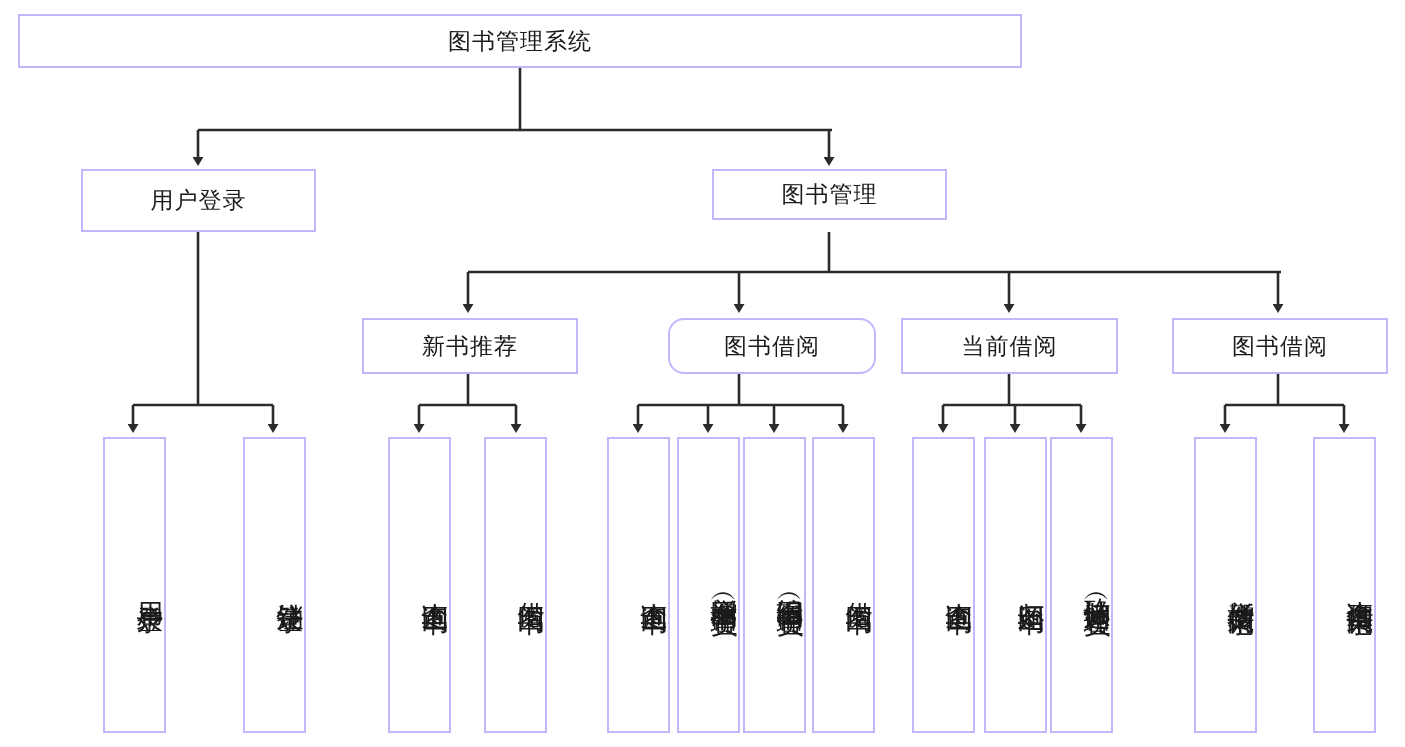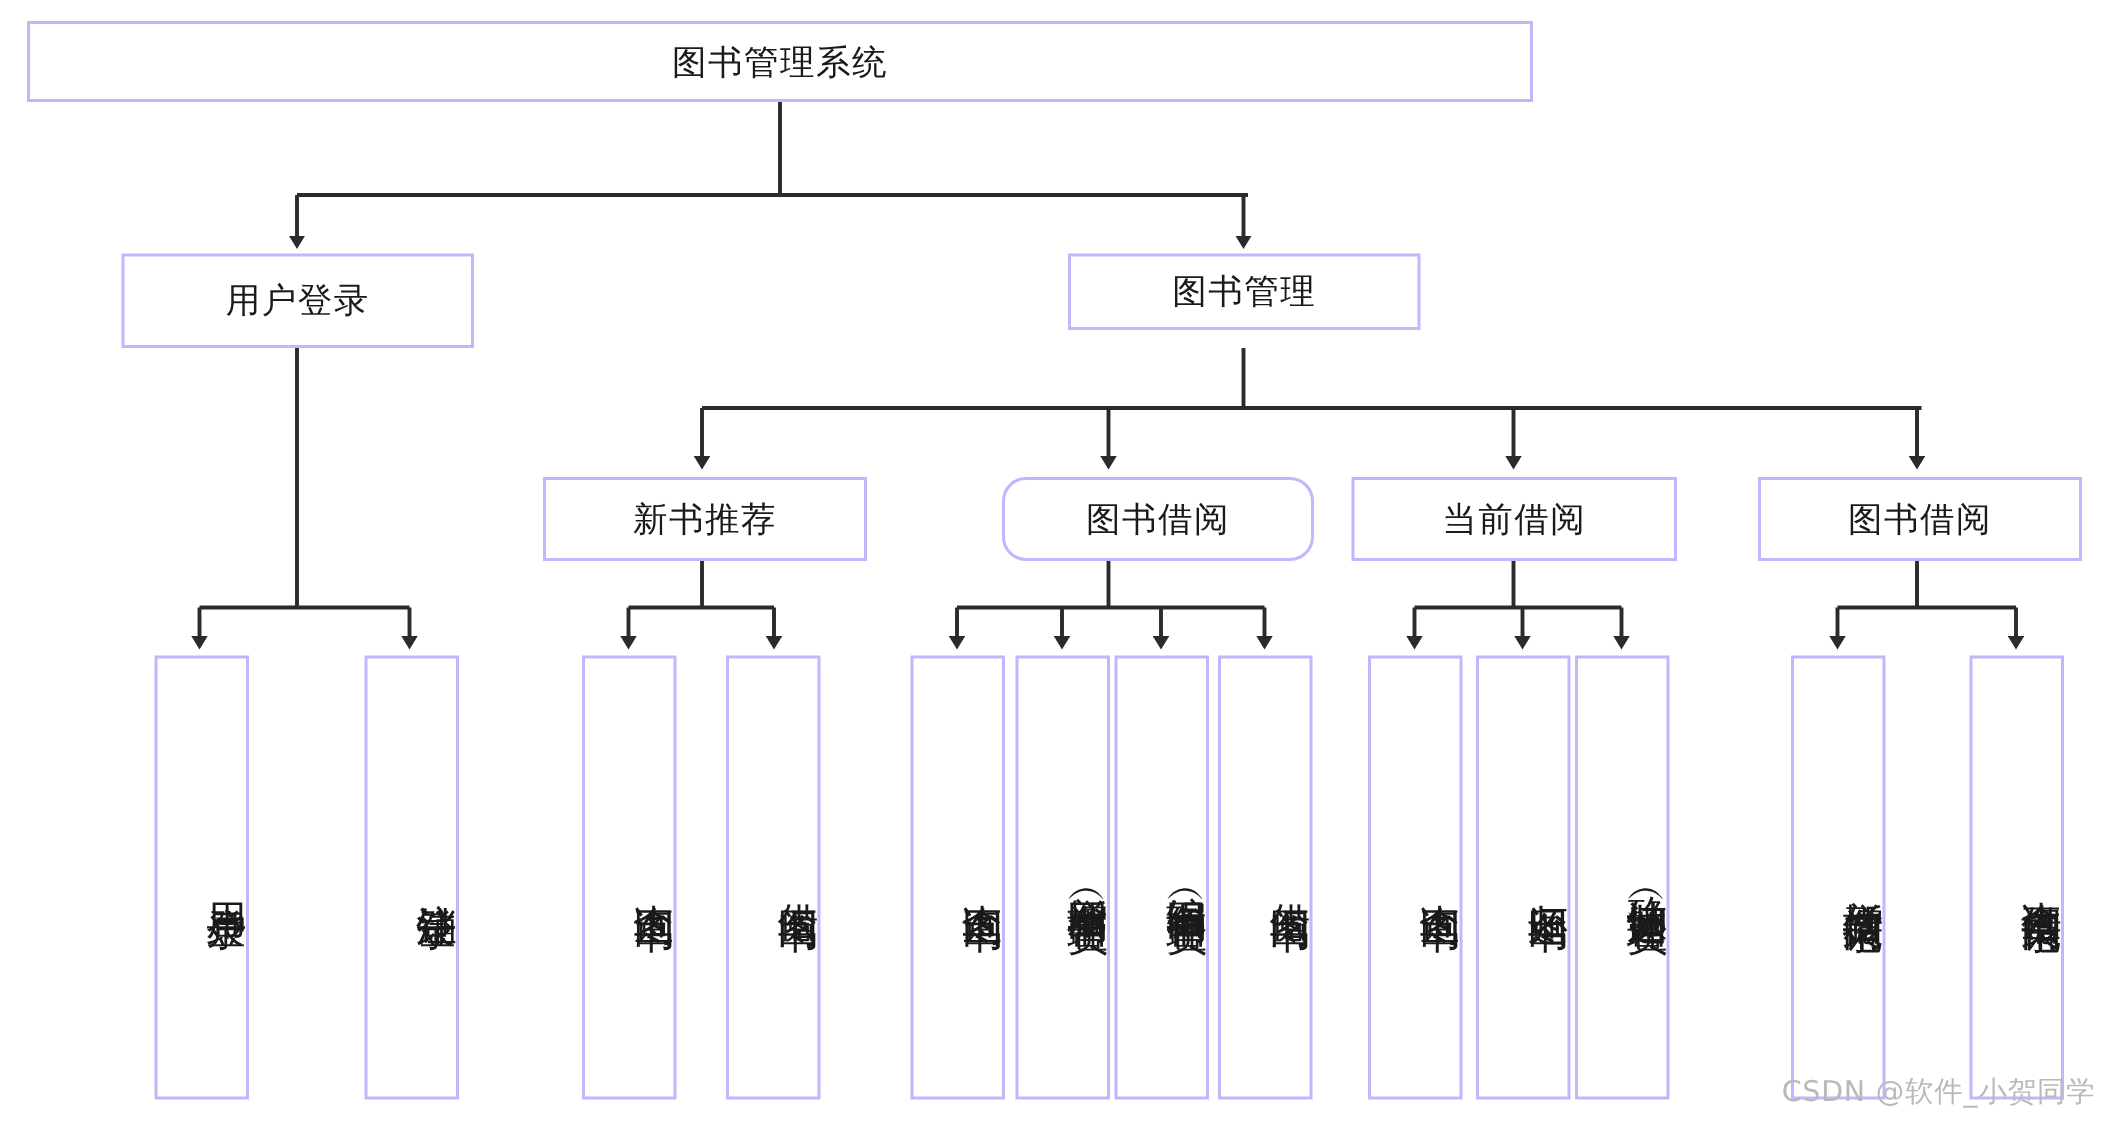--- a/index.html
+++ b/index.html
@@ -181,15 +181,14 @@
     <span class="vlabel">确认归还（管理员）</span>
   </div>
 
   <div class="node vert" style="left:1194px; top:437px; width:63px; height:296px;">
     <span class="vlabel">新增借阅记录</span>
   </div>
   <div class="node vert" style="left:1313px; top:437px; width:63px; height:296px;">
     <span class="vlabel">查询借阅记录</span>
   </div>
 
-  <div class="watermark">CSDN @软件_小贺同学</div>
 
 </div>
 
 </body></html>

